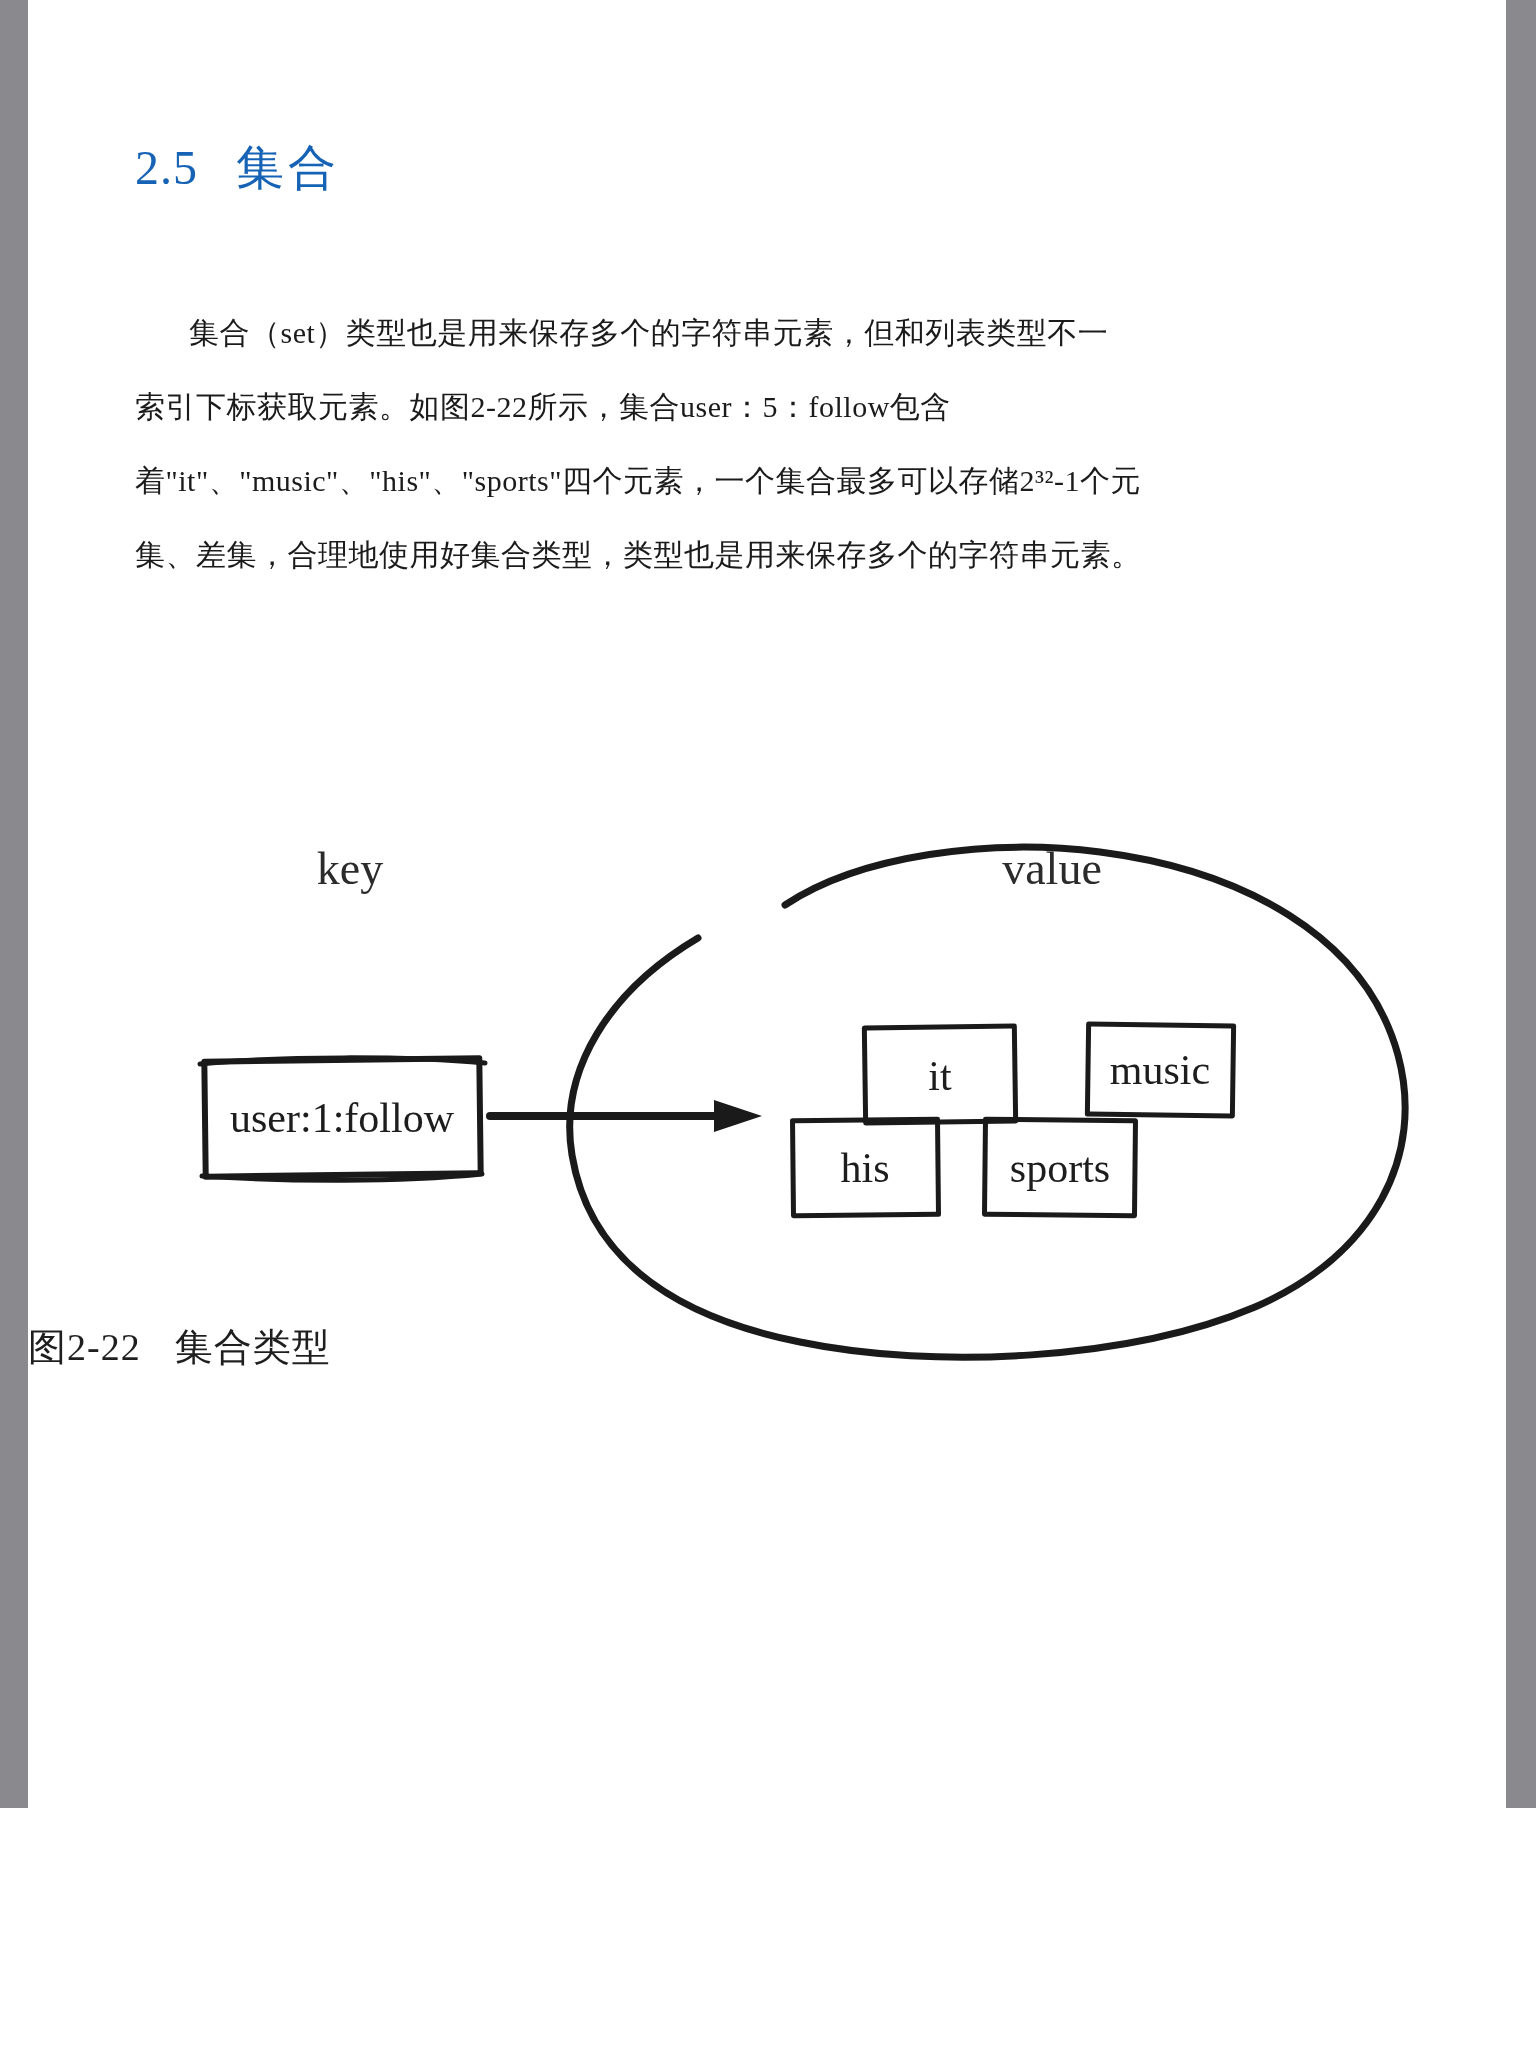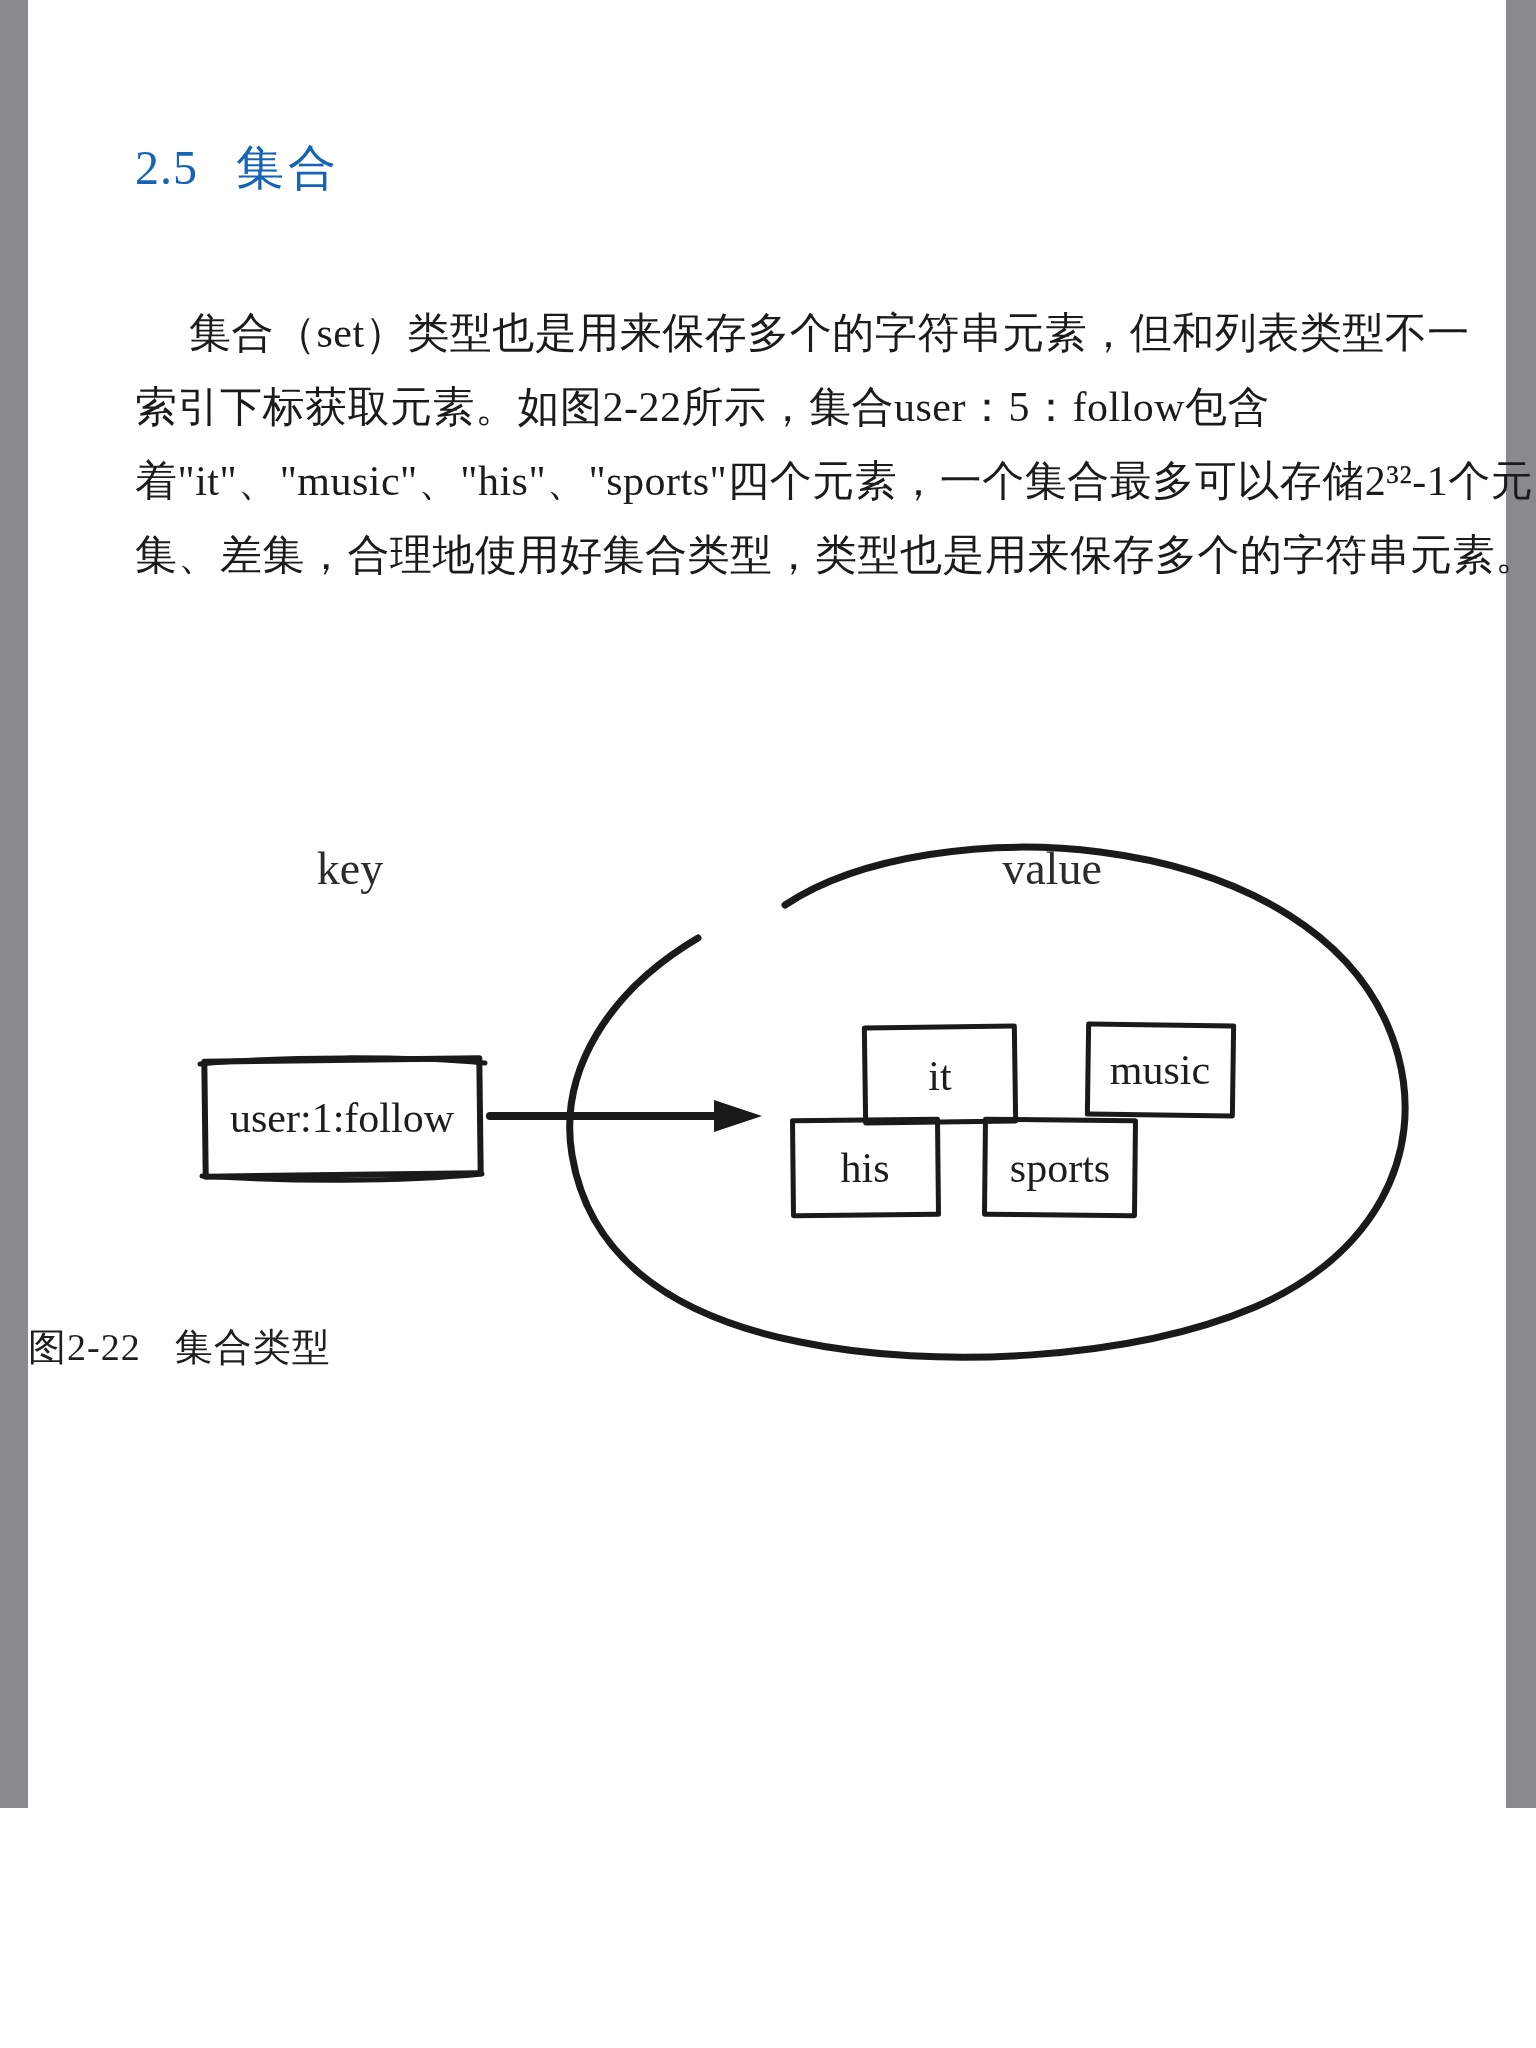--- a/index.html
+++ b/index.html
@@ -23,21 +23,21 @@
     color:#1663b6;
     display:flex;
     align-items:baseline;
   }
   .heading .num{letter-spacing:1px;}
   .heading .title{margin-left:38px;letter-spacing:4px;text-align:right;}
   .para{
     position:absolute;
     left:107px;top:296px;
     width:1290px;
-    font-size:42px;
+    font-size:30px;
     color:#1b1b1b;
   }
   .para .line{
     line-height:74px;
     white-space:nowrap;
     letter-spacing:0.5px;
   }
   .para .line.first{text-indent:54px;}
   .figure-svg{
     position:absolute;

